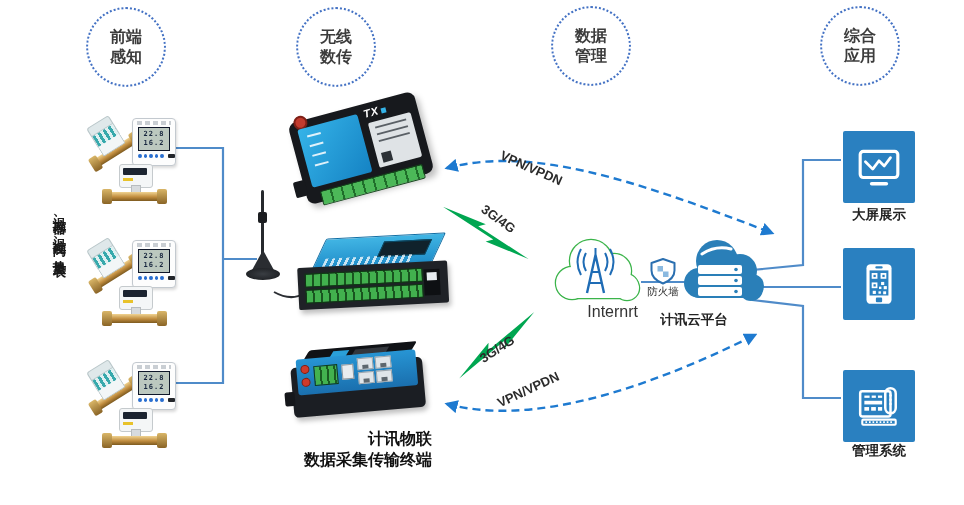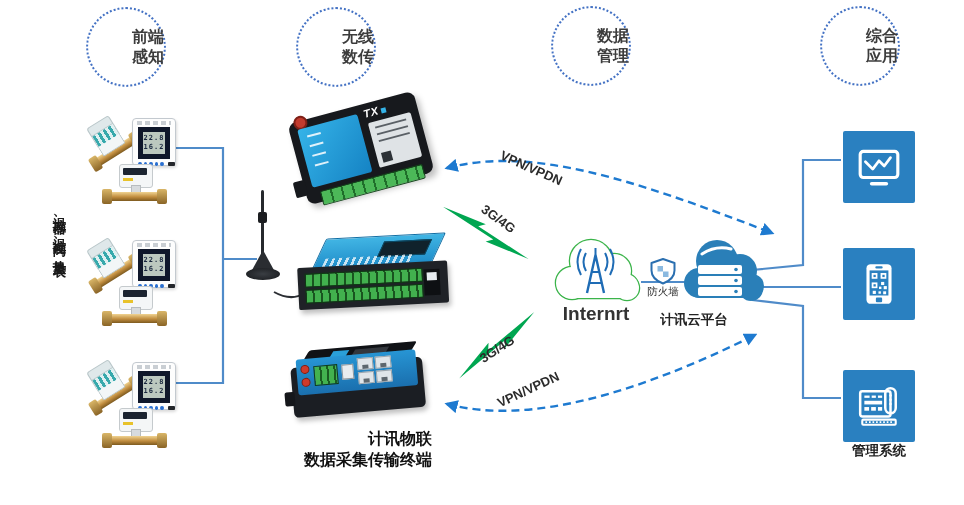--- a/index.html
+++ b/index.html
@@ -2,21 +2,21 @@
 <html><head>
 <meta charset="utf-8">
 <style>
   html,body{margin:0;padding:0;background:#fff;}
   .stage{position:relative;width:964px;height:505px;background:#fff;overflow:hidden;
          font-family:"Liberation Sans",sans-serif;}
   .stage > svg.layer{position:absolute;left:0;top:0;z-index:1;}
 
   
   .circle{position:absolute;z-index:2;width:76px;height:76px;border:2px dotted #4472c4;
-          border-radius:50%;display:flex;flex-direction:column;align-items:flex-end;
+          border-radius:50%;display:flex;flex-direction:column;align-items:center;
           justify-content:center;font-weight:bold;font-size:16px;color:#3c3c3c;line-height:20px;}
 
   
   .vlabel{position:absolute;z-index:2;left:50px;top:206px;writing-mode:vertical-rl;
           font-size:13.5px;font-weight:600;color:#1a1a1a;letter-spacing:2px;}
 
   
   .sensor-group{position:absolute;z-index:2;width:116px;height:100px;}
   .valve{position:absolute;left:0;top:2px;width:46px;height:56px;}
   .valve-rot{position:absolute;inset:0;transform:rotate(-32deg);}
@@ -27,21 +27,21 @@
   .v-nut.l{left:-5px}.v-nut.r{left:42px}
   .v-act{position:absolute;left:10px;top:2px;width:26px;height:32px;}
   .v-cap{height:8px;background:#dfe8ea;border:1px solid #b9c6c9;border-radius:3px 3px 0 0;}
   .v-stripes{height:12px;border-left:1px solid #b9c6c9;border-right:1px solid #b9c6c9;
              background:repeating-linear-gradient(90deg,#37a9ac 0 3px,#dff0f1 3px 6px);}
   .v-base{height:10px;background:#f2f6f7;border:1px solid #b9c6c9;border-top:none;border-radius:0 0 2px 2px;}
 
   .thermostat{position:absolute;left:44px;top:4px;width:42px;height:46px;background:#fdfdfd;
               border:1px solid #c3c9cf;border-radius:4px;box-shadow:1px 2px 3px rgba(0,0,0,.15);}
   .t-top{height:4px;margin:2px 4px 0;background:repeating-linear-gradient(90deg,#c9ced3 0 5px,#fff 5px 8px);}
-  .t-screen{margin:2px 5px 0;height:22px;background:#bcc8bf;border:5px solid #0f172a;
+  .t-screen{margin:2px 5px 0;height:22px;background:#bcc8bf;border:1px solid #0f172a;
             display:flex;flex-direction:column;align-items:center;justify-content:center;}
   .t-val{font-family:"DejaVu Sans Mono",monospace;font-size:7px;font-weight:bold;
          color:#17253d;line-height:9px;letter-spacing:1px;}
   .t-btns{display:flex;align-items:center;gap:2px;margin:3px 0 0 5px;}
   .t-btns i{width:4px;height:4px;border-radius:50%;background:#2a6fd0;display:block;}
   .t-btns b{width:8px;height:4px;background:#23262b;display:block;margin-left:2px;border-radius:1px;}
 
   .meter{position:absolute;left:14px;top:50px;width:66px;height:42px;}
   .m-body{position:absolute;left:17px;top:0;width:32px;height:22px;background:#f4f6f7;
           border:1px solid #c5cacd;border-radius:3px;}
@@ -115,21 +115,21 @@
   .rt-ports{position:absolute;left:61px;top:4px;width:36px;height:28px;display:grid;
             grid-template-columns:16px 16px;grid-template-rows:12px 12px;gap:2px;}
   .rt-ports i{background:#dfe5e9;border:1px solid #9aa5ad;position:relative;}
   .rt-ports i::after{content:"";position:absolute;left:4px;bottom:0;width:6px;height:4px;background:#5d676e;}
   .rt-ear{position:absolute;left:-8px;top:40px;width:10px;height:14px;background:#15171b;border-radius:2px;}
 
   
   .gw-caption{position:absolute;z-index:2;left:252px;top:428px;width:180px;text-align:right;
               font-weight:bold;font-size:16px;color:#111;line-height:21px;}
   .net-label{position:absolute;z-index:3;text-align:center;color:#333;}
-  .lbl-internet{left:554px;top:303px;width:84px;font-size:19px;font-weight:700;}
+  .lbl-internet{left:554px;top:303px;width:84px;font-size:16px;font-weight:400;text-align:right;}
   .lbl-firewall{left:640px;top:285px;width:46px;font-size:10.5px;color:#2b2b2b;}
   .lbl-platform{left:642px;top:311px;width:104px;font-size:13.5px;font-weight:bold;color:#222;}
 
   .link-label{position:absolute;z-index:3;font-weight:bold;font-size:13px;color:#2b2b2b;
               transform-origin:left center;white-space:nowrap;}
   .vpn-top{left:501px;top:147px;transform:rotate(24deg);}
   .vpn-bottom{left:498px;top:396px;transform:rotate(-25deg);}
   .g-top{left:483px;top:200px;transform:rotate(36deg);}
   .g-bottom{left:481px;top:352px;transform:rotate(-33deg);}
 
@@ -448,20 +448,21 @@
   <div class="net-label lbl-firewall">防火墙</div>
   <div class="net-label lbl-platform">计讯云平台</div>
 
   <div class="app-box" style="left:843px;top:131px">
     <svg width="46" height="46" viewBox="0 0 44 44">
       <rect x="4" y="7" width="36" height="25" rx="3" fill="none" stroke="#fff" stroke-width="3"></rect>
       <polyline points="9,17 16,24 22,16 27,21 33,13" fill="none" stroke="#fff" stroke-width="2.6" stroke-linecap="round" stroke-linejoin="round"></polyline>
       <line x1="15" y1="38" x2="29" y2="38" stroke="#fff" stroke-width="3.5" stroke-linecap="round"></line>
     </svg>
   </div>
+  <div class="app-label" style="left:813px;top:206px">大屏展示</div>
 
   <div class="app-box" style="left:843px;top:248px">
     <svg width="46" height="46" viewBox="0 0 44 44">
       <rect x="10" y="3" width="24" height="38" rx="4" fill="#fff"></rect>
       <rect x="13" y="9" width="18" height="24" fill="#2a80c0"></rect>
       <rect x="18.5" y="5" width="7" height="2.2" rx="1" fill="#2a80c0"></rect>
       <rect x="19" y="35" width="6" height="4.5" rx="1" fill="#2a80c0"></rect>
       <g fill="#fff">
         <rect x="15" y="11.5" width="5.5" height="5.5"></rect>
         <rect x="23.5" y="11.5" width="5.5" height="5.5"></rect>

